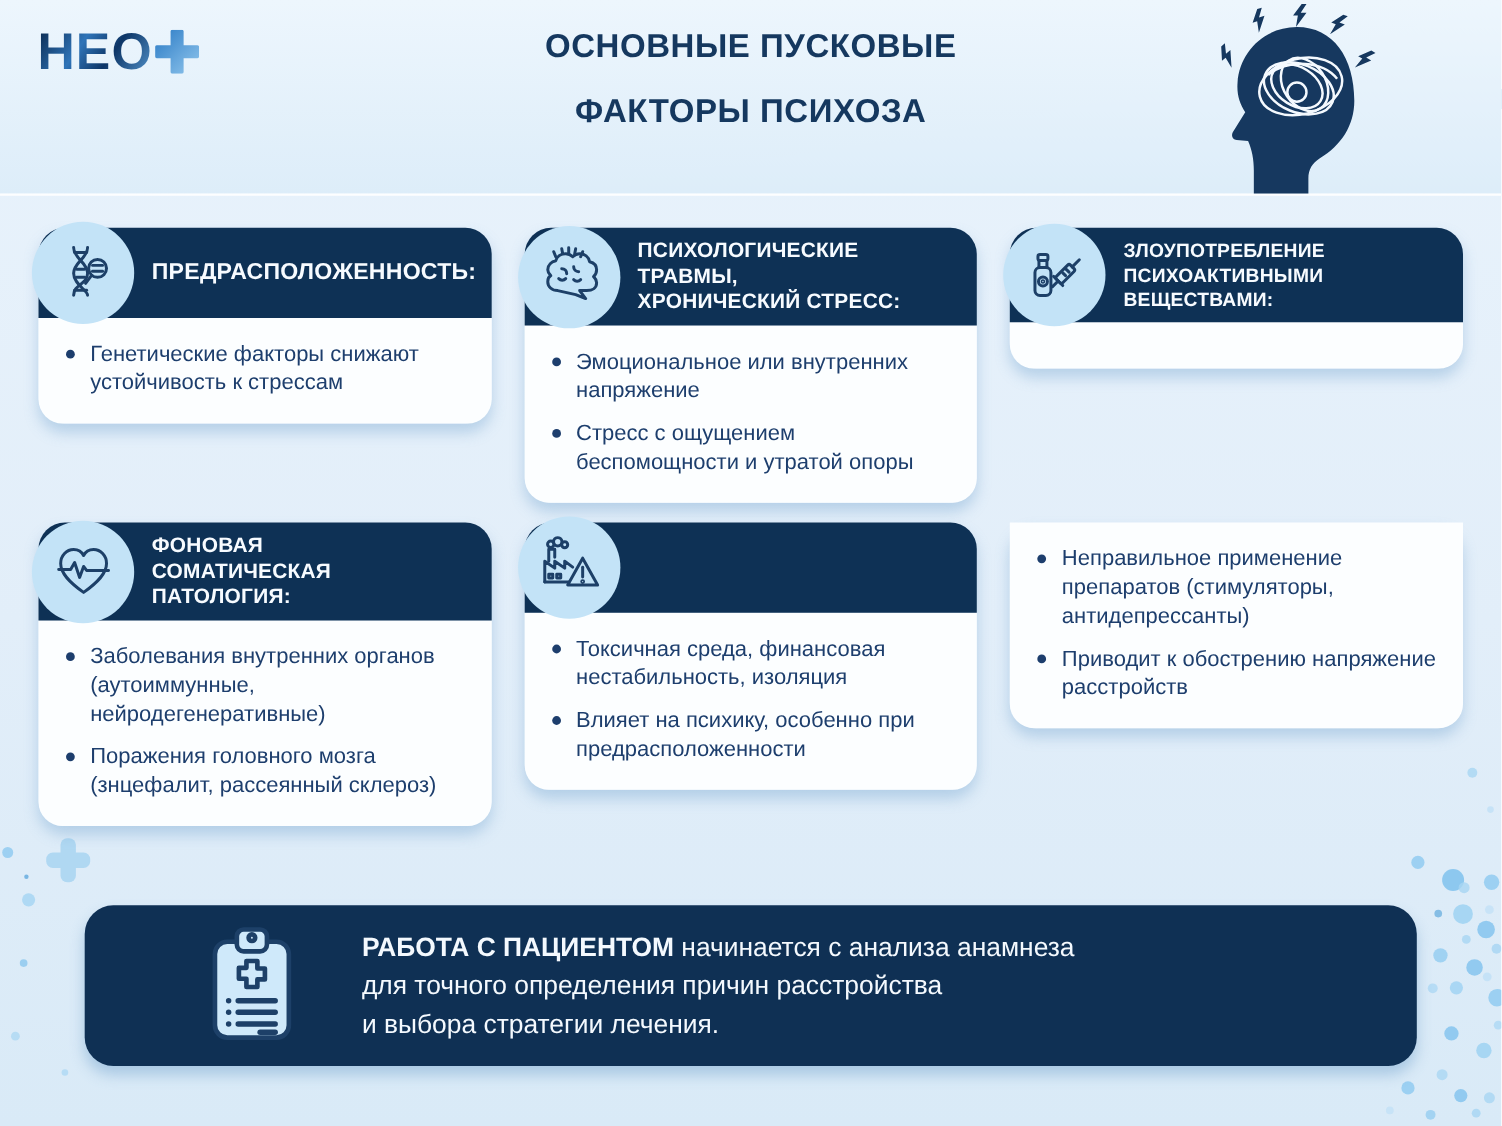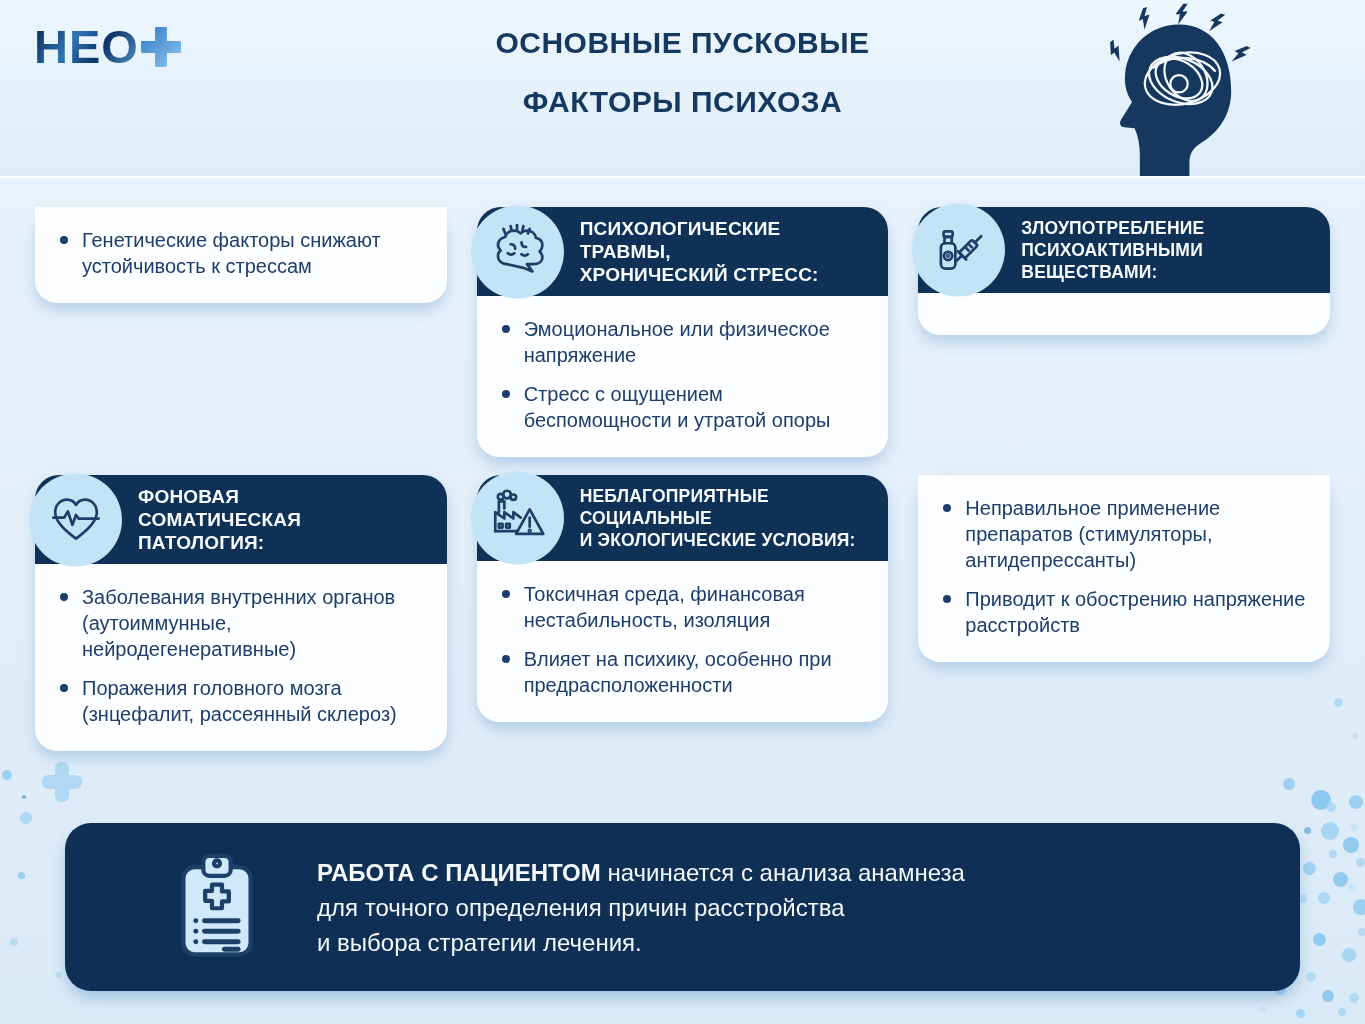--- a/index.html
+++ b/index.html
@@ -68,21 +68,21 @@
     background:#fcfeff; border-radius:0 0 22px 22px; padding:20px 18px 22px 25px;
   }
   .blist{ list-style:none; }
   .blist li{ display:flex; margin-bottom:13px; }
   .blist li:last-child{ margin-bottom:2px; }
   .bdot{ width:8px; height:8px; border-radius:50%; background:#1d3e6d; margin:9px 14px 0 0; flex-shrink:0; }
   .btext{ font-size:20px; line-height:26px; color:#1d3e6d; font-weight:500; }
 
   
   .banner{
-    margin:72px 30px 0; height:168px; background:#0f3054; border-radius:26px;
+    margin:72px 42px 0; height:146px; background:#0f3054; border-radius:26px;
     box-shadow:0 8px 13px rgba(110,160,205,.45);
     display:flex; align-items:center; padding-left:108px;
   }
   .banner svg{ width:88px; height:112px; flex-shrink:0; }
   .banner-text{
     margin-left:56px; color:#f4f9fe; font-size:24px; line-height:35px; white-space:pre-line;
   }
   .banner-text b{ font-weight:700; }
 
   .stroke{ fill:none; stroke:#1d4068; stroke-width:3; stroke-linecap:round; stroke-linejoin:round; }
@@ -197,20 +197,39 @@
         <circle cx="100" cy="80" r="10"></circle>
         <path d="M70 62 C92 44 128 48 142 66"></path>
       </g>
     </svg>
   </div>
 
   <div class="content">
     <div class="grid">
 
       <div class="card">
+        <div class="card-head">
+          <div class="icon-circle">
+            <svg viewBox="0 0 64 64">
+                <g class="stroke">
+              <path d="M22 6c0 11 14 15 14 26S22 43 22 54"></path>
+              <path d="M36 6c0 11-14 15-14 26s14 17 14 22"></path>
+              <line x1="23" y1="11" x2="35" y2="11"></line>
+                  <line x1="23" y1="49" x2="35" y2="49"></line>
+              <line x1="25" y1="28" x2="33" y2="28"></line>
+                  <line x1="25" y1="36" x2="33" y2="36"></line>
+              <circle cx="46" cy="27" r="9"></circle>
+              <line x1="41" y1="24" x2="51" y2="24"></line>
+                  <line x1="41" y1="30" x2="51" y2="30"></line>
+              <line x1="40" y1="34" x2="34" y2="42"></line>
+            </g>
+              </svg>
+          </div>
+          <h2 class="card-title t-lg">ПРЕДРАСПОЛОЖЕННОСТЬ:</h2>
+        </div>
         <div class="card-body">
           <ul class="blist">
             <li>
                 <span class="bdot"></span>
                 <p class="btext">Генетические факторы снижают устойчивость к стрессам</p>
               </li>
           </ul>
         </div>
       </div>
 
@@ -232,21 +251,21 @@
             </g>
               </svg>
           </div>
           <h2 class="card-title t-md">ПСИХОЛОГИЧЕСКИЕ ТРАВМЫ,
 ХРОНИЧЕСКИЙ СТРЕСС:</h2>
         </div>
         <div class="card-body">
           <ul class="blist">
             <li>
                 <span class="bdot"></span>
-                <p class="btext">Эмоциональное или физическое напряжение</p>
+                <p class="btext">Эмоциональное или внутренних напряжение</p>
               </li>
             <li>
                 <span class="bdot"></span>
                 <p class="btext">Стресс с ощущением беспомощности и утратой опоры</p>
               </li>
           </ul>
         </div>
       </div>
 
       <div class="card">
@@ -320,23 +339,20 @@
                   <circle cx="21" cy="5.5" r="4.2"></circle>
                   <circle cx="28" cy="8.5" r="3"></circle>
               <rect x="12" y="38" width="4" height="4"></rect>
                   <rect x="20" y="38" width="4" height="4"></rect>
               <path d="M46 22 L61 49 H31 Z" fill="#c3e3f7"></path>
               <line x1="46" y1="31" x2="46" y2="41"></line>
                   <circle cx="46" cy="45.5" r="0.9"></circle>
             </g>
               </svg>
           </div>
-          <h2 class="card-title t-sm">НЕБЛАГОПРИЯТНЫЕ
-СОЦИАЛЬНЫЕ
-И ЭКОЛОГИЧЕСКИЕ УСЛОВИЯ:</h2>
         </div>
         <div class="card-body">
           <ul class="blist">
             <li>
                 <span class="bdot"></span>
                 <p class="btext">Токсичная среда, финансовая нестабильность, изоляция</p>
               </li>
             <li>
                 <span class="bdot"></span>
                 <p class="btext">Влияет на психику, особенно при предрасположенности</p>

